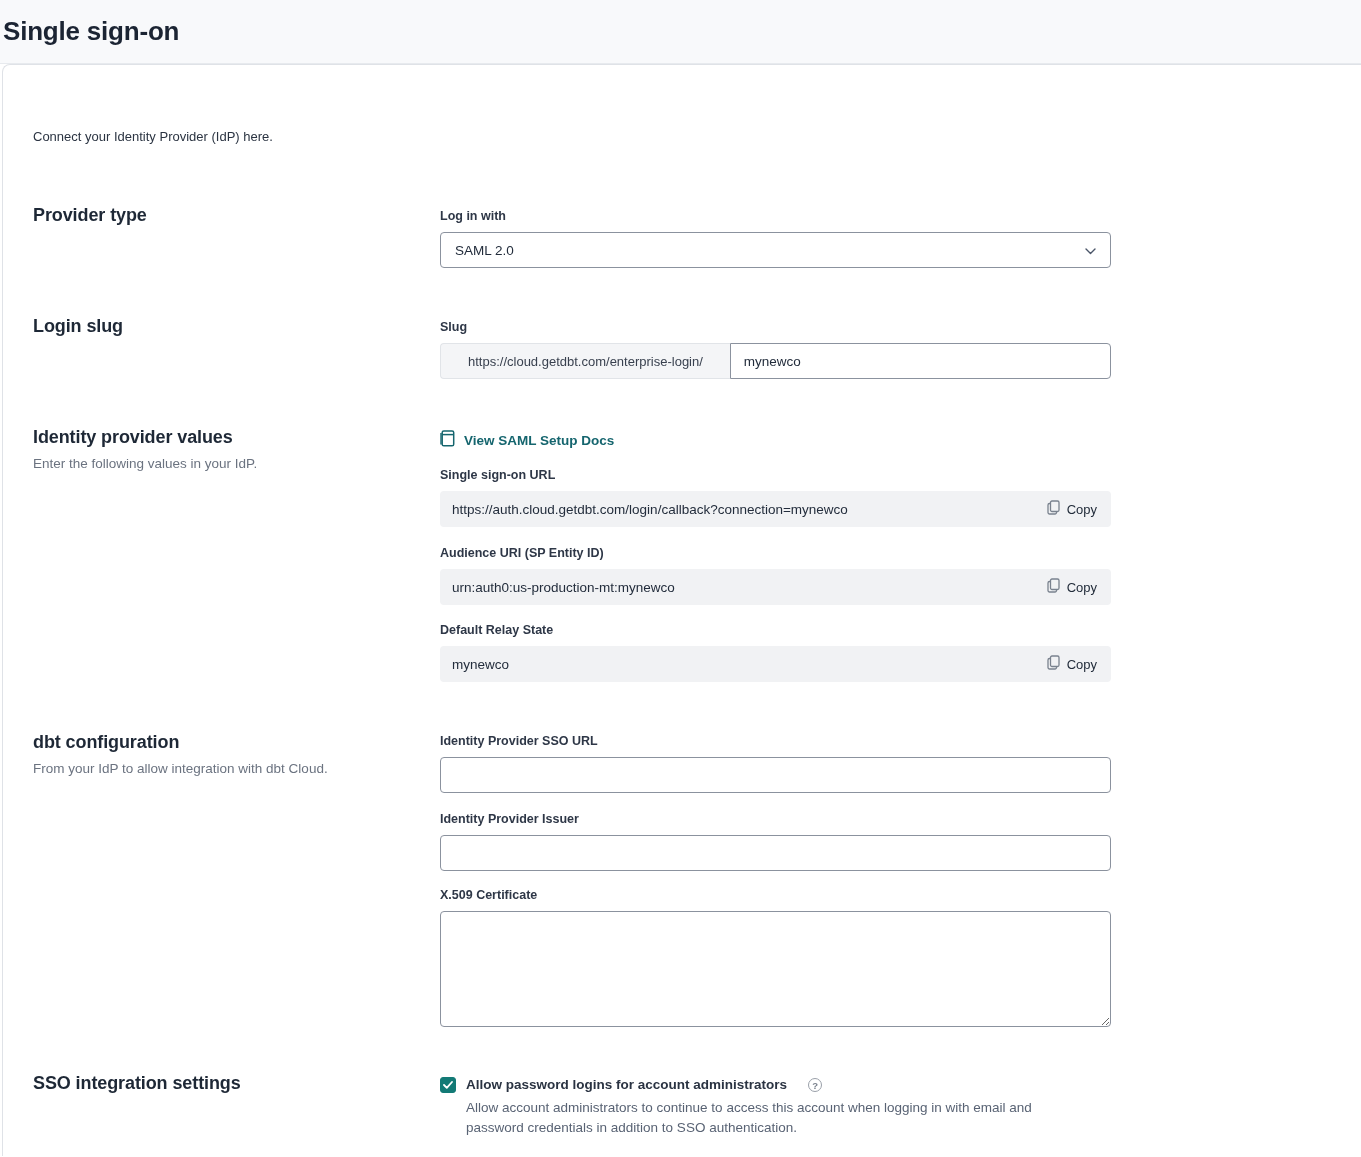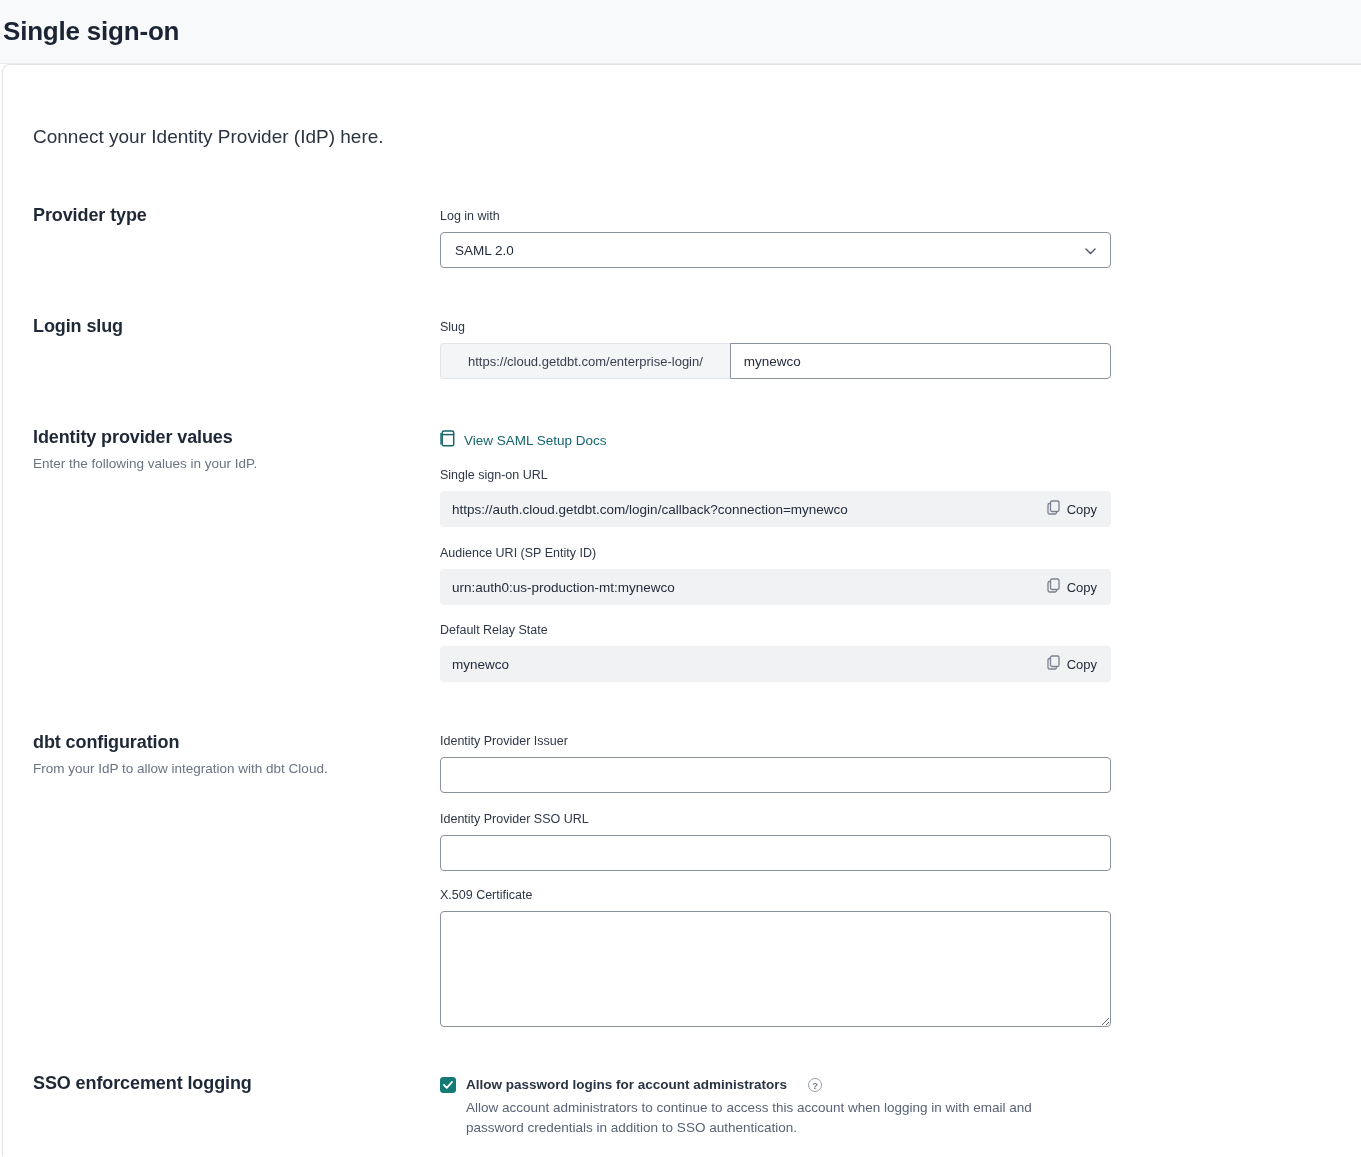--- a/index.html
+++ b/index.html
@@ -16,30 +16,30 @@
   }
 
   
   .card {
     margin-left: 2px; background: #ffffff; min-height: 1092px;
     border-top: 1px solid #dfe2e7; border-left: 1px solid #dfe2e7;
     border-top-left-radius: 8px;
     padding-left: 30px;
   }
 
-  .intro { padding-top: 62px; font-size: 19px; color: #2b3442; line-height: 20px; }
+  .intro { padding-top: 62px; font-size: 13px; color: #2b3442; line-height: 20px; }
 
   .section-row { display: flex; }
   .left-col { width: 407px; flex-shrink: 0; }
   .right-col { width: 671px; flex-shrink: 0; }
 
   .section-heading { font-size: 18px; font-weight: 700; color: #1e2836; letter-spacing: -0.1px; }
   .section-subtitle { font-size: 13.5px; color: #6b7380; margin-top: 7px; line-height: 18px; }
 
-  .field-label { font-size: 12.5px; font-weight: 400; color: #2e3747; margin-bottom: 8px; line-height: 15px; }
+  .field-label { font-size: 12.5px; font-weight: 700; color: #2e3747; margin-bottom: 8px; line-height: 15px; }
 
   
   .select-box {
     height: 36px; border: 1px solid #8b929e; border-radius: 4px; background: #fff;
     display: flex; align-items: center; justify-content: space-between;
     padding: 0 14px; font-size: 13.5px; color: #232d3c; cursor: pointer;
   }
 
   
   .slug-group { display: flex; height: 36px; }
@@ -49,21 +49,21 @@
     padding: 0 27px; font-size: 13px; color: #39414f; flex-shrink: 0;
   }
   .slug-input {
     flex: 1; min-width: 0; border: 1px solid #8b929e; border-radius: 0 4px 4px 0;
     padding: 0 13px; font-size: 13.5px; color: #232d3c; outline: none;
     font-family: "Liberation Sans", sans-serif;
   }
 
   
   .docs-link { display: flex; align-items: center; gap: 9px; padding-top: 5px; cursor: pointer; width: fit-content; }
-  .docs-link-text { font-size: 13.5px; font-weight: 400; color: #15656e; }
+  .docs-link-text { font-size: 13.5px; font-weight: 700; color: #15656e; }
 
   
   .value-group { margin-top: 17px; }
   .value-row {
     height: 36px; background: #f1f2f4; border-radius: 4px;
     display: flex; align-items: center; justify-content: space-between;
     padding: 0 12px;
   }
   .value-text { font-size: 13.5px; color: #232d3c; }
   .copy-btn {
@@ -223,37 +223,37 @@
     </div>
   </div>
 
   <div class="section-row row-dbt">
     <div class="left-col pt4">
       <div class="section-heading">dbt configuration</div>
       <div class="section-subtitle">From your IdP to allow integration with dbt Cloud.</div>
     </div>
     <div class="right-col pt6">
       <div class="input-group">
+        <div class="field-label">Identity Provider SSO URL</div>
+        <input class="text-input" type="text" value="" style="">
+      </div>
+      <div class="input-group">
         <div class="field-label">Identity Provider Issuer</div>
-        <input class="text-input" type="text" value="" style="">
-      </div>
-      <div class="input-group">
-        <div class="field-label">Identity Provider SSO URL</div>
         <input class="text-input" type="text" value="" style="">
       </div>
       <div class="input-group" style="margin-top:17px">
         <div class="field-label">X.509 Certificate</div>
         <textarea class="text-area" style=""></textarea>
       </div>
     </div>
   </div>
 
   <div class="section-row row-sso">
     <div class="left-col pt2">
-      <div class="section-heading">SSO enforcement logging</div>
+      <div class="section-heading">SSO integration settings</div>
     </div>
     <div class="right-col">
       <div class="checkbox-row">
         <div class="checkbox checked">
           <svg width="10" height="8" viewBox="0 0 10 8">
               <path d="M1 4l2.8 2.8L9 1" fill="none" stroke="#ffffff" stroke-width="1.8" stroke-linecap="round" stroke-linejoin="round"></path>
             </svg>
         </div>
         <div>
           <div class="checkbox-label-wrap">

